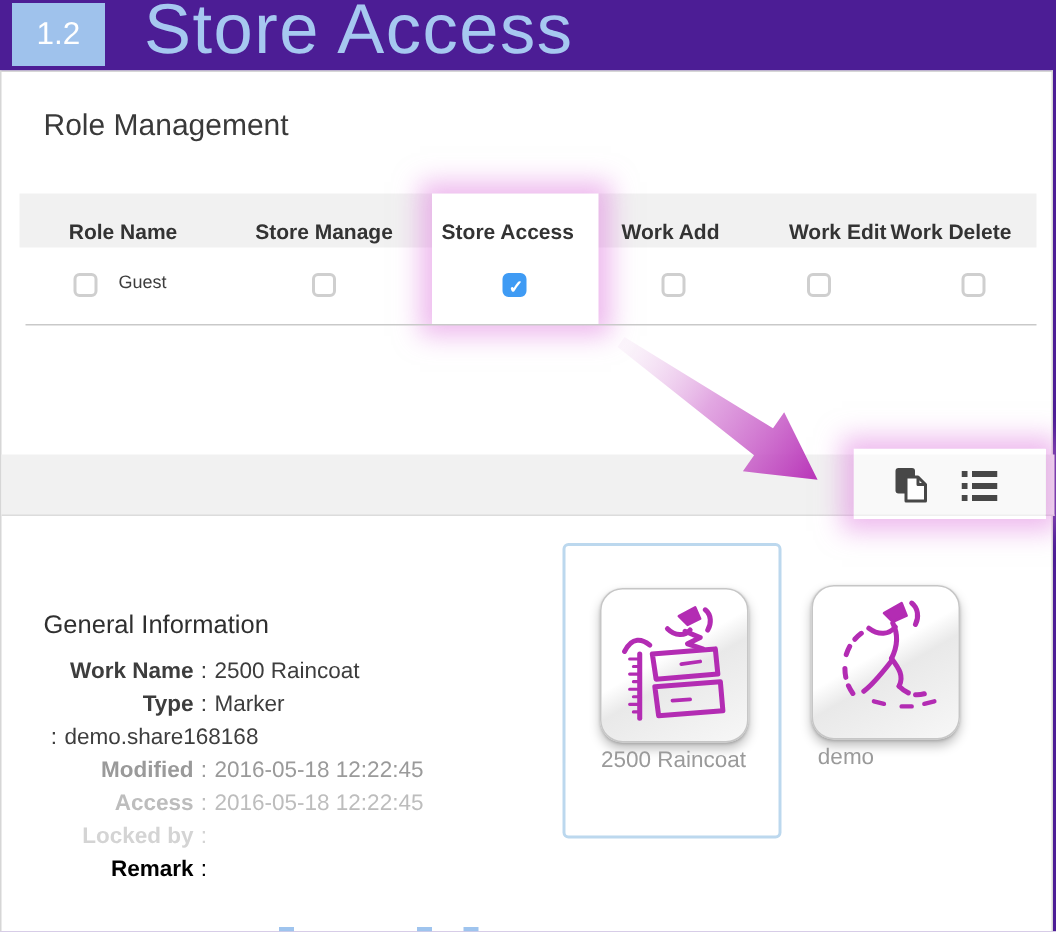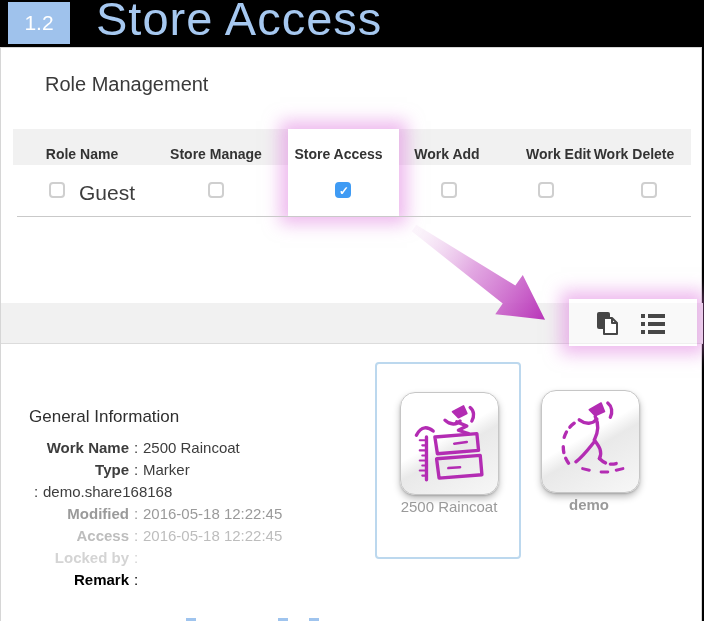--- a/index.html
+++ b/index.html
@@ -1,44 +1,44 @@
 <!DOCTYPE html>
 <html><head>
 <meta charset="utf-8">
 <style>
   html,body{margin:0;padding:0;background:#fff;}
-  #stage{position:relative;width:704px;height:621px;overflow:hidden;background:#000000;
+  #stage{position:relative;width:704px;height:621px;overflow:hidden;background:#4c1d95;
          font-family:"Liberation Sans", sans-serif;}
 
   
   .badge{position:absolute;left:8px;top:2px;width:62px;height:42px;background:#9fc2ec;
          color:#fff;font-size:21px;display:flex;align-items:center;justify-content:center;}
   .doc-title{position:absolute;left:96px;top:-9px;font-size:47px;color:#a6c8f0;letter-spacing:1px;}
 
   
   .panel{position:absolute;left:0;top:47px;width:702px;height:574px;background:#fff;
          border:1px solid #d6d6d6;border-bottom:none;box-sizing:border-box;}
-  .section-h{position:absolute;left:44px;top:25px;font-size:20px;color:#3a3a3a;}
+  .section-h{position:absolute;left:28px;top:25px;font-size:20px;color:#3a3a3a;}
 
   
   .thead-bg{position:absolute;left:12px;top:81px;width:678px;height:36px;background:#f1f1f1;z-index:0;}
   .hl-col{position:absolute;left:287px;top:81px;width:111px;height:87px;background:#fff;z-index:1;
           box-shadow:0 0 16px 8px rgba(224,130,224,0.55);}
   .th{position:absolute;top:81px;height:49px;display:flex;align-items:center;justify-content:center;
       font-size:14px;font-weight:bold;color:#333;z-index:2;}
   .c0{left:12px;width:138px;} .c1{left:150px;width:130px;} .c2{left:280px;width:115px;}
   .c3{left:395px;width:102px;} .c4{left:507px;width:101px;} .c5{left:587px;width:92px;}
   .rowline{position:absolute;left:16px;top:168px;width:674px;border-top:1px solid #c9c9c9;z-index:2;}
   .cb{position:absolute;width:16px;height:16px;border:2px solid #cfcfcf;border-radius:4px;
       background:#fff;box-sizing:border-box;z-index:2;}
   .cb.checked{background:#3f9bf4;border-color:#3f9bf4;}
   .cb.checked::after{content:"\2713";color:#fff;font-size:12px;font-weight:bold;
       position:absolute;left:2px;top:0px;}
   .cb-row{top:134px;}
-  .guest{position:absolute;left:78px;top:133px;font-size:21px;color:#3d3d3d;z-index:2;}
+  .guest{position:absolute;left:78px;top:133px;font-size:12px;color:#3d3d3d;z-index:2;}
 
   
   .toolbar{position:absolute;left:0;top:255px;width:702px;height:40px;background:#f1f1f1;
            border-bottom:1px solid #dcdcdc;box-sizing:content-box;}
   .tool-hl{position:absolute;left:568px;top:251px;width:128px;height:47px;z-index:1;
            background:rgba(255,255,255,0.55);box-shadow:0 0 16px 8px rgba(224,130,224,0.55);}
   .toolbtn{position:absolute;z-index:2;cursor:pointer;}
   .btn-copy{left:595px;top:263px;}
   .btn-list{left:640px;top:265px;}
 
@@ -58,21 +58,21 @@
 
   
   .sel-box{position:absolute;left:374px;top:314px;width:146px;height:197px;background:#fff;
            border:2px solid #bcd8ee;border-radius:4px;box-sizing:border-box;z-index:0;}
   .tile{position:absolute;width:97px;height:101px;border:1px solid #c6c6c6;border-radius:15px;
         background:linear-gradient(150deg,#ffffff 0%,#ffffff 44%,#e9e9e9 56%,#f7f7f7 100%);
         box-shadow:0 4px 7px rgba(0,0,0,0.25), 0 1px 2px rgba(0,0,0,0.18);
         display:flex;align-items:center;justify-content:center;z-index:2;cursor:pointer;}
   .tile-1{left:399px;top:344px;} .tile-2{left:540px;top:342px;}
   .tile-label{position:absolute;width:150px;text-align:center;font-size:15px;color:#9a9a9a;z-index:2;}
-  .lab-1{left:373px;top:450px;} .lab-2{left:513px;top:448px;font-weight:bold;}
+  .lab-1{left:373px;top:450px;} .lab-2{left:488px;top:448px;}
 
   
   .peek{position:absolute;height:4px;background:#9fc4ee;bottom:-1px;z-index:2;}
   .pk1{left:185px;width:10px;} .pk2{left:277px;width:10px;} .pk3{left:308px;width:10px;}
 </style>
 </head>
 <body>
 
 <div id="stage">
 

